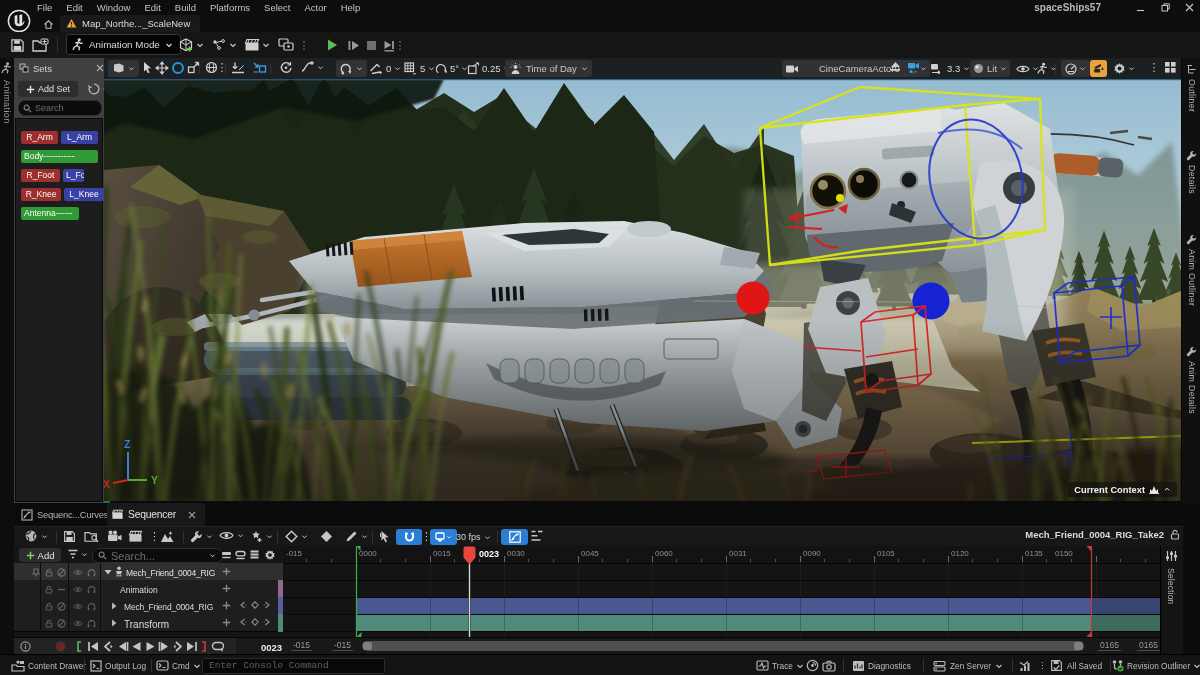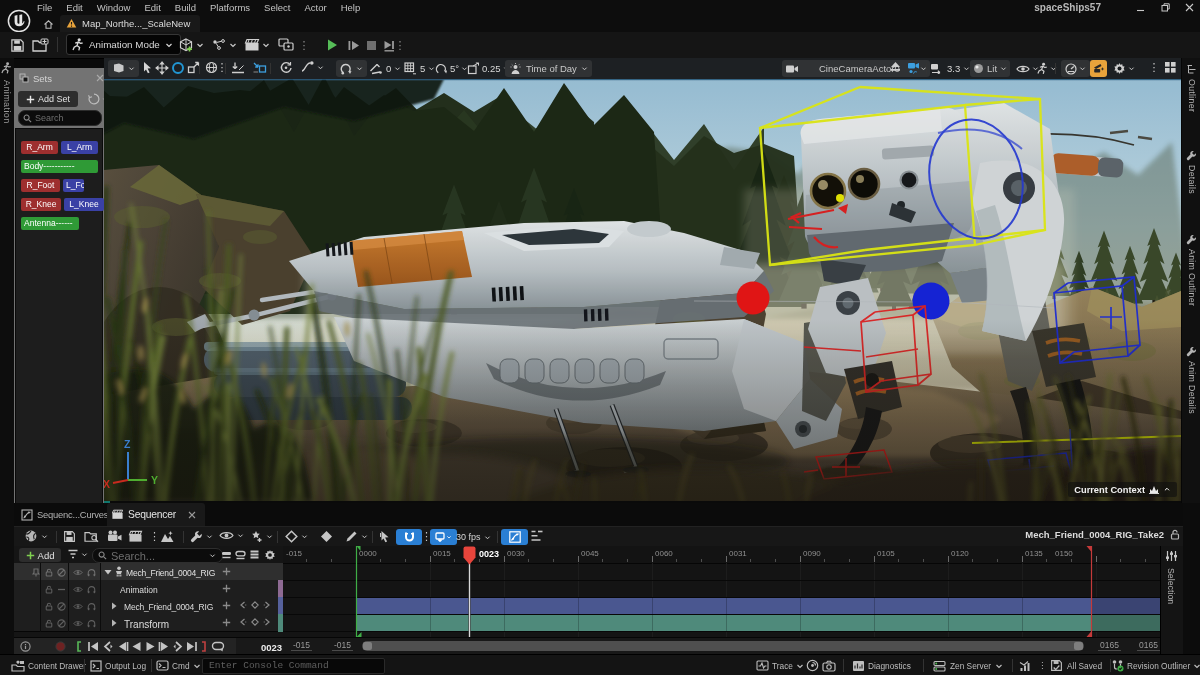--- a/index.html
+++ b/index.html
@@ -19,21 +19,21 @@
 #ue-logo{left:7px;top:9px;width:24px;height:24px;}
 #home-btn{left:40px;top:17px;width:17px;height:14px;display:flex;align-items:center;justify-content:center;}
 #level-tab{left:60px;top:15px;height:17px;background:#191919;border-radius:3px 3px 0 0;padding:0 10px 0 6px;display:flex;align-items:center;gap:5px;color:#dcdcdc;font-size:9.5px;}
 #main-toolbar{left:0;top:32px;width:1200px;height:26px;background:#151515;border-bottom:1px solid #000;}
 .tb-ico{height:22px;display:flex;align-items:center;justify-content:center;color:#c9c9c9;}
 #anim-mode-btn{left:66px;top:2px;height:19px;background:#050505;border:1px solid #363636;border-radius:3px;display:flex;align-items:center;gap:5px;padding:0 7px 0 5px;color:#dadada;font-size:9.8px;}
 .vdots{color:#8f8f8f;font-size:11px;letter-spacing:0;line-height:1;}
 
 #left-strip{left:0;top:58px;width:14px;height:596px;background:#0d0d0d;}
 #anim-tab-label{writing-mode:vertical-rl;color:#9c9c9c;font-size:9px;letter-spacing:.4px;}
-#sets-panel{left:14px;top:68px;width:90px;height:445px;background:#737373;border-right:6px solid #0f766e;}
+#sets-panel{left:14px;top:58px;width:90px;height:445px;background:#404040;border-right:6px solid #0f766e;}
 #sets-header{left:0;top:0;width:90px;height:20px;display:flex;align-items:center;gap:4px;padding-left:5px;color:#d5d5d5;font-size:9.5px;}
 #add-set-btn{left:4px;top:23px;width:60px;height:16px;background:#2d2d2d;border-radius:3px;display:flex;align-items:center;justify-content:center;gap:3px;color:#e2e2e2;font-size:9px;}
 #set-save-btn{left:68px;top:23px;width:32px;height:16px;display:flex;align-items:center;gap:2px;justify-content:center;color:#bdbdbd;}
 #sets-search{left:4px;top:42px;height:14px;background:#0c0c0c;border:1px solid #2c2c2c;border-radius:7px;display:flex;align-items:center;gap:3px;padding-left:4px;color:#6e6e6e;font-size:9px;width:78px;}
 #sets-list{left:1px;top:60px;width:86px;height:382px;background:#1d1d1d;border:1px solid #0a0a0a;}
 .pill{position:absolute;height:13px;border-radius:2px;color:#fff;font-size:8.5px;line-height:13px;text-align:center;overflow:hidden;white-space:nowrap;padding:0 3px;box-sizing:border-box;}
 
 #vp-toolbar{left:104px;top:58px;width:1077px;height:21px;background:#1d2023;font-size:9.5px;}
 #viewport{left:104px;top:79px;width:1077px;height:422px;background:#000;overflow:hidden;}
 .vpt-btn{height:17px;border-radius:3px;display:flex;align-items:center;color:#c9c9c9;gap:3px;padding:0 4px;background:#303234;}

